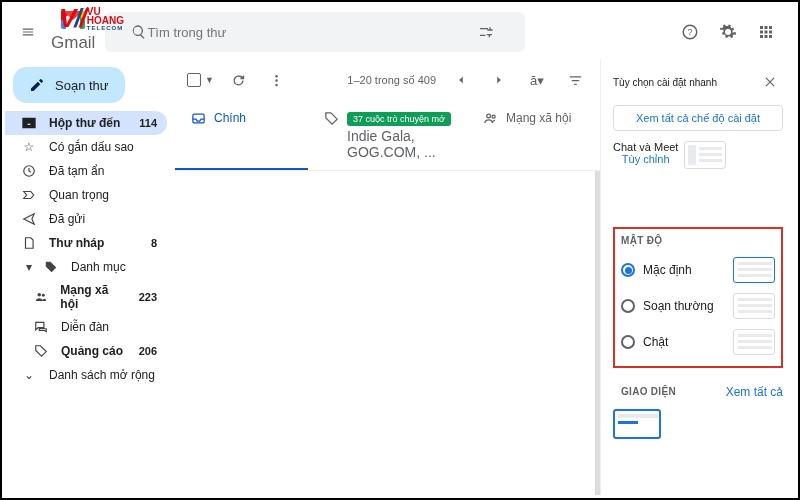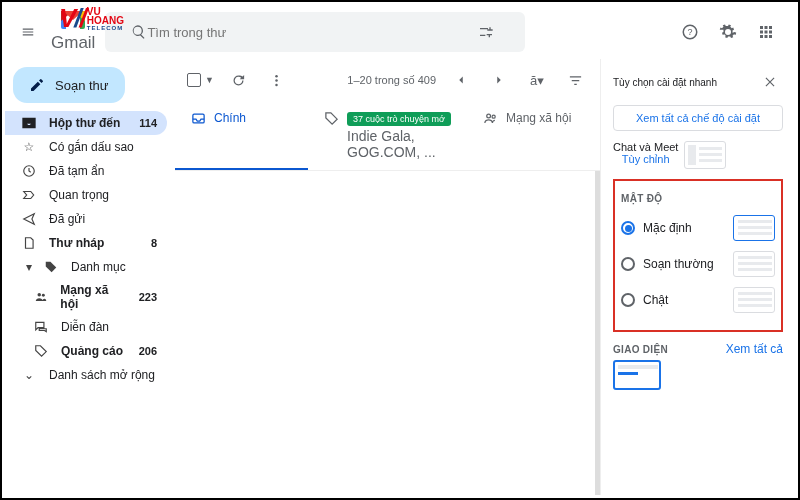--- a/index.html
+++ b/index.html
@@ -42,21 +42,21 @@
   .tab .sub { font-size: 14px; color:#5f6368; }
   .tab .pill { background:#0f9d58; color:#fff; font-size:9px; padding:2px 6px; border-radius:3px; white-space:nowrap;}
   .mail-area { flex:1; position:relative; background:#fff;}
   .mail-area .divider { position:absolute; right:0; top:0; bottom:0; width:5px; background:#ddd;}
   .qsettings { width: 195px; border-left: 1px solid #eee; padding: 10px 12px; display: flex; flex-direction: column; gap: 10px; font-size: 12px; }
   .qs-head { display: flex; align-items: center; justify-content: space-between; font-size: 10px; }
   .qs-btn { border:1px solid #dadce0; color:#1a73e8; text-align:center; padding:6px; border-radius:4px; font-size:11px; cursor:pointer;}
   .qs-section { font-size: 11px; }
   .qs-section-title { color:#5f6368; font-size:10px; font-weight:700; letter-spacing:0.3px; margin-bottom:6px; text-transform: uppercase;}
   .link { color:#1a73e8; cursor:pointer;text-align:center; }
-  .density { border:2px solid #d93025; padding:12px 6px; }
+  .density { border:2px solid #d93025; padding:6px 6px;margin-top:48px; }
   .radio-row { display:flex; align-items:center; justify-content:space-between; padding:5px 0; }
   .radio-left { display:flex; align-items:center; gap:8px;}
   .radio { width:14px; height:14px; border:2px solid #5f6368; border-radius:50%; display:flex; align-items:center; justify-content:center;}
   .radio.checked { border-color:#1a73e8;}
   .radio.checked::after{content:"";width:7px;height:7px;background:#1a73e8;border-radius:50%;}
   .preview { width:42px; height:26px; border:1px solid #dadce0; border-radius:3px; background:linear-gradient(#e8eaed 3px,transparent 3px) 4px 4px/34px 3px no-repeat, linear-gradient(#e8eaed 3px,transparent 3px) 4px 10px/34px 3px no-repeat, linear-gradient(#e8eaed 3px,transparent 3px) 4px 16px/34px 3px no-repeat; }
   .preview.sel { border-color:#1a73e8;}
   .theme-row { display:flex; justify-content:space-between; align-items:center;}
   .theme-preview { width:48px;height:30px;border:2px solid #1a73e8;border-radius:3px;background:#fff;position:relative;margin-top:4px;}
   .theme-preview::before{content:"";position:absolute;left:3px;top:3px;width:40px;height:4px;background:#e8eaed;}
@@ -344,20 +344,20 @@
           <div class="radio-left">
             <div class="radio"></div>
             <span>Chật</span>
           </div>
           <div class="preview"></div>
         </div>
       </div>
 
       <div class="qs-section">
         <div class="theme-row">
-          <span class="qs-section-title" style="margin:0;">GIAO DIỆN</span>
+          <span class="qs-section-title" style="margin:8px;">GIAO DIỆN</span>
           <span class="link" style="font-size:12px;">Xem tất cả</span>
         </div>
         <div class="theme-preview"></div>
       </div>
     </div>
   </div>
 </div>
 
 </body></html>

